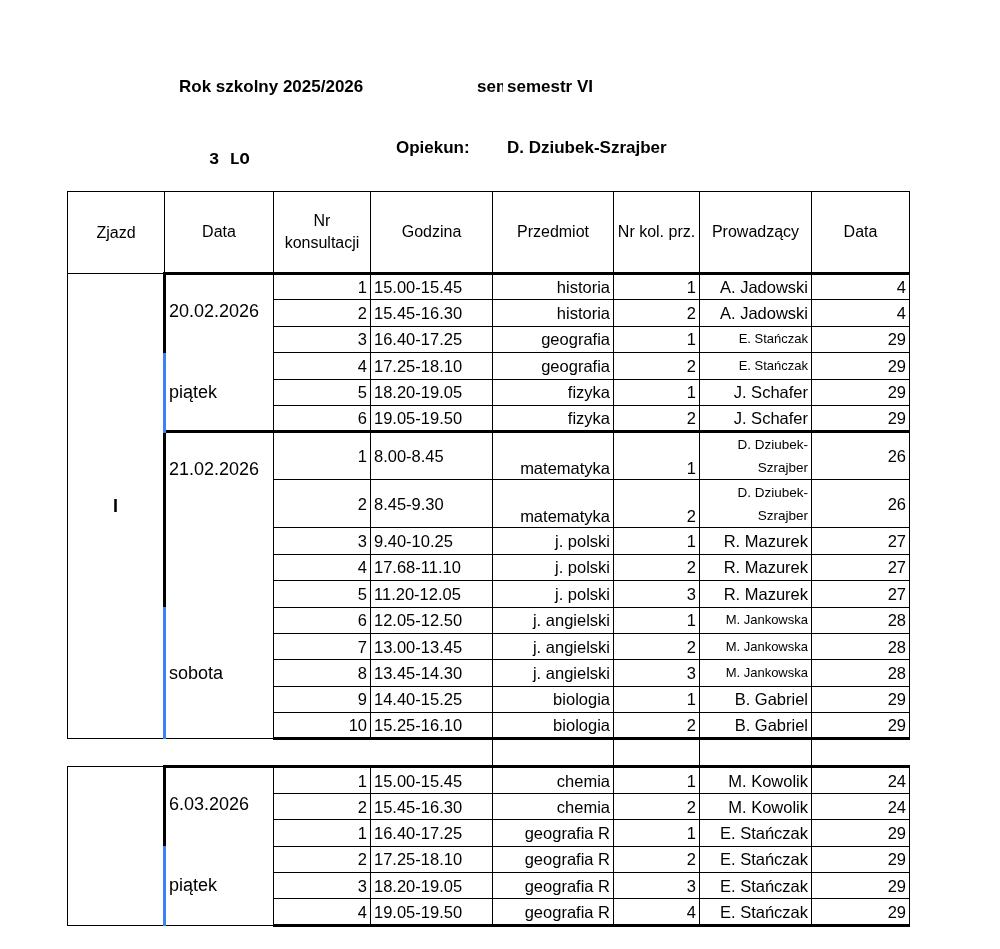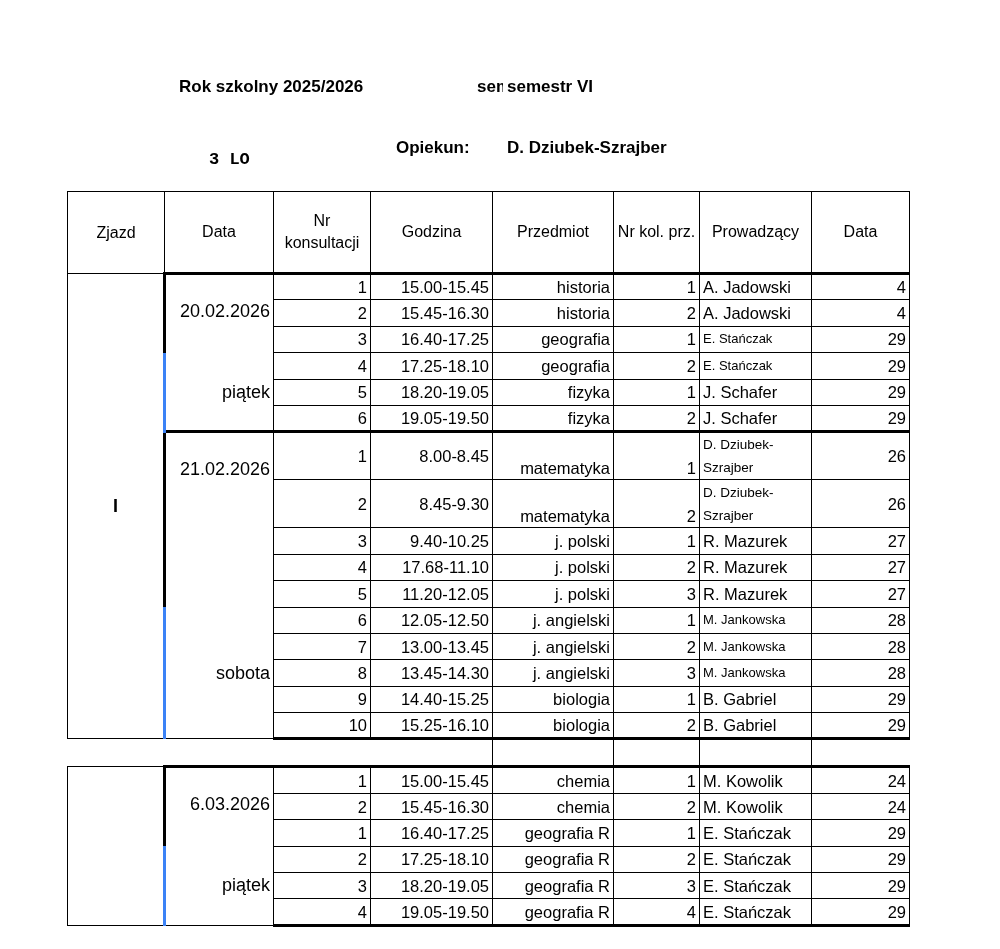--- a/index.html
+++ b/index.html
@@ -12,30 +12,30 @@
     #t-class { left: 209px; top: 150px; font-family: Liberation Mono, monospace; }
     #t-opk-l { left: 396px; top: 138px; text-align: right; }
     #t-opk-v { left: 507px; top: 138px; }
 
     table.sched { position: absolute; left: 67px; top: 191px; border-collapse: collapse;
                   table-layout: fixed; font-size: 16.5px; }
     table.sched td { border: 1.5px solid #000; padding: 0 3px; height: 26.4px; line-height: 18px;
                      overflow: hidden; white-space: nowrap; box-sizing: border-box; }
     table.sched tr.head td { height: 82px; text-align: center; white-space: normal; font-size: 16px; line-height: 22px; }
     td.c-zjazd { text-align: center; font-weight: bold; font-size: 18px; }
-    td.c-data { text-align: right; font-size: 18px; }
+    td.c-data { text-align: left; font-size: 18px; }
     td.c-data.top { vertical-align: top; padding-top: 27px; border-bottom: none; border-left: 3px solid #000; }
     td.c-data.bot { vertical-align: middle; border-top: none; border-left: 3px solid #3b82f6; }
     td.c-nr { text-align: right; }
-    td.c-hour { text-align: right; }
+    td.c-hour { text-align: left; }
     td.c-subj { text-align: right; }
     td.c-subj.lowered { vertical-align: bottom; padding-bottom: 2px; }
     td.c-kol { text-align: right; }
     td.c-kol.lowered { vertical-align: bottom; padding-bottom: 2px; }
-    td.c-teacher { text-align: left; }
+    td.c-teacher { text-align: right; }
     td.c-teacher.small { font-size: 13px; }
     td.c-teacher.wrap { white-space: normal; font-size: 13.5px; line-height: 23px; }
     td.c-sala { text-align: right; border-right: 3px solid #000; }
     tr.tall td { height: 48px; }
     tr.group-first td.g { border-top: 3px solid #000; }
     tr.group-last td.g { border-bottom: 3px solid #000; }
     tr.spacer td { height: 28px; border: none; }
     tr.spacer td.sp { border-left: 1.5px solid #000; border-right: 1.5px solid #000; }
   </style>
 </head>

